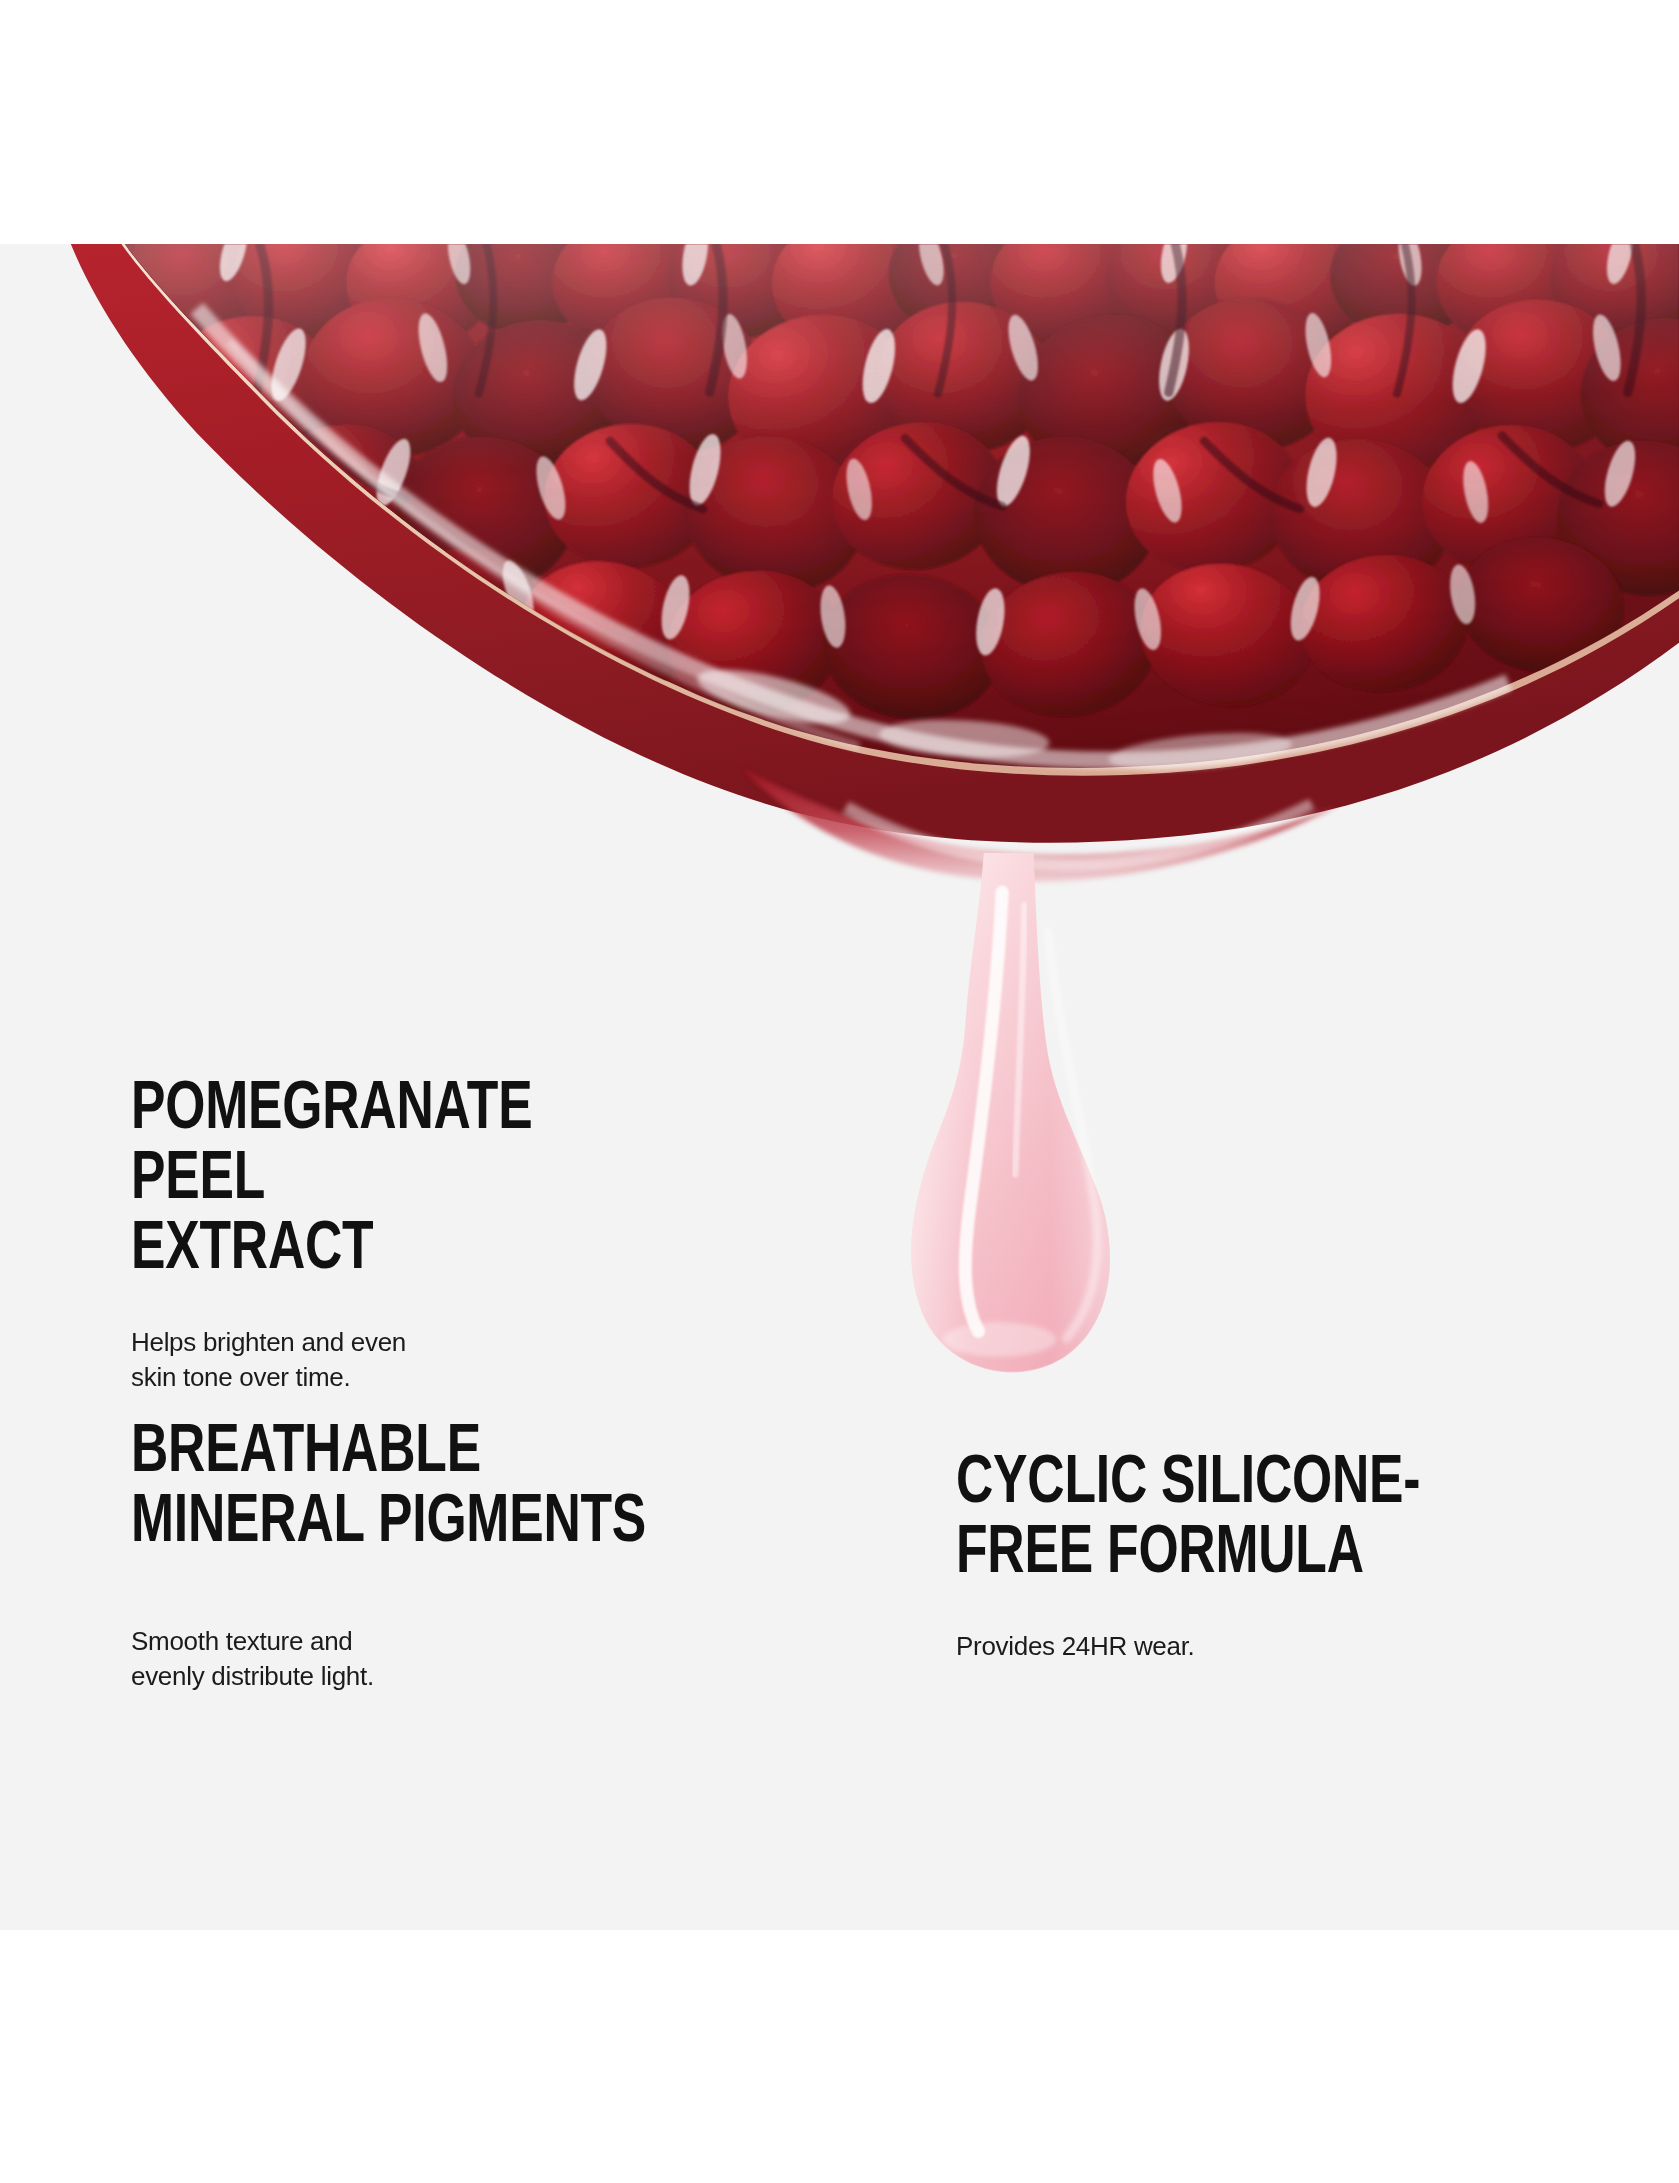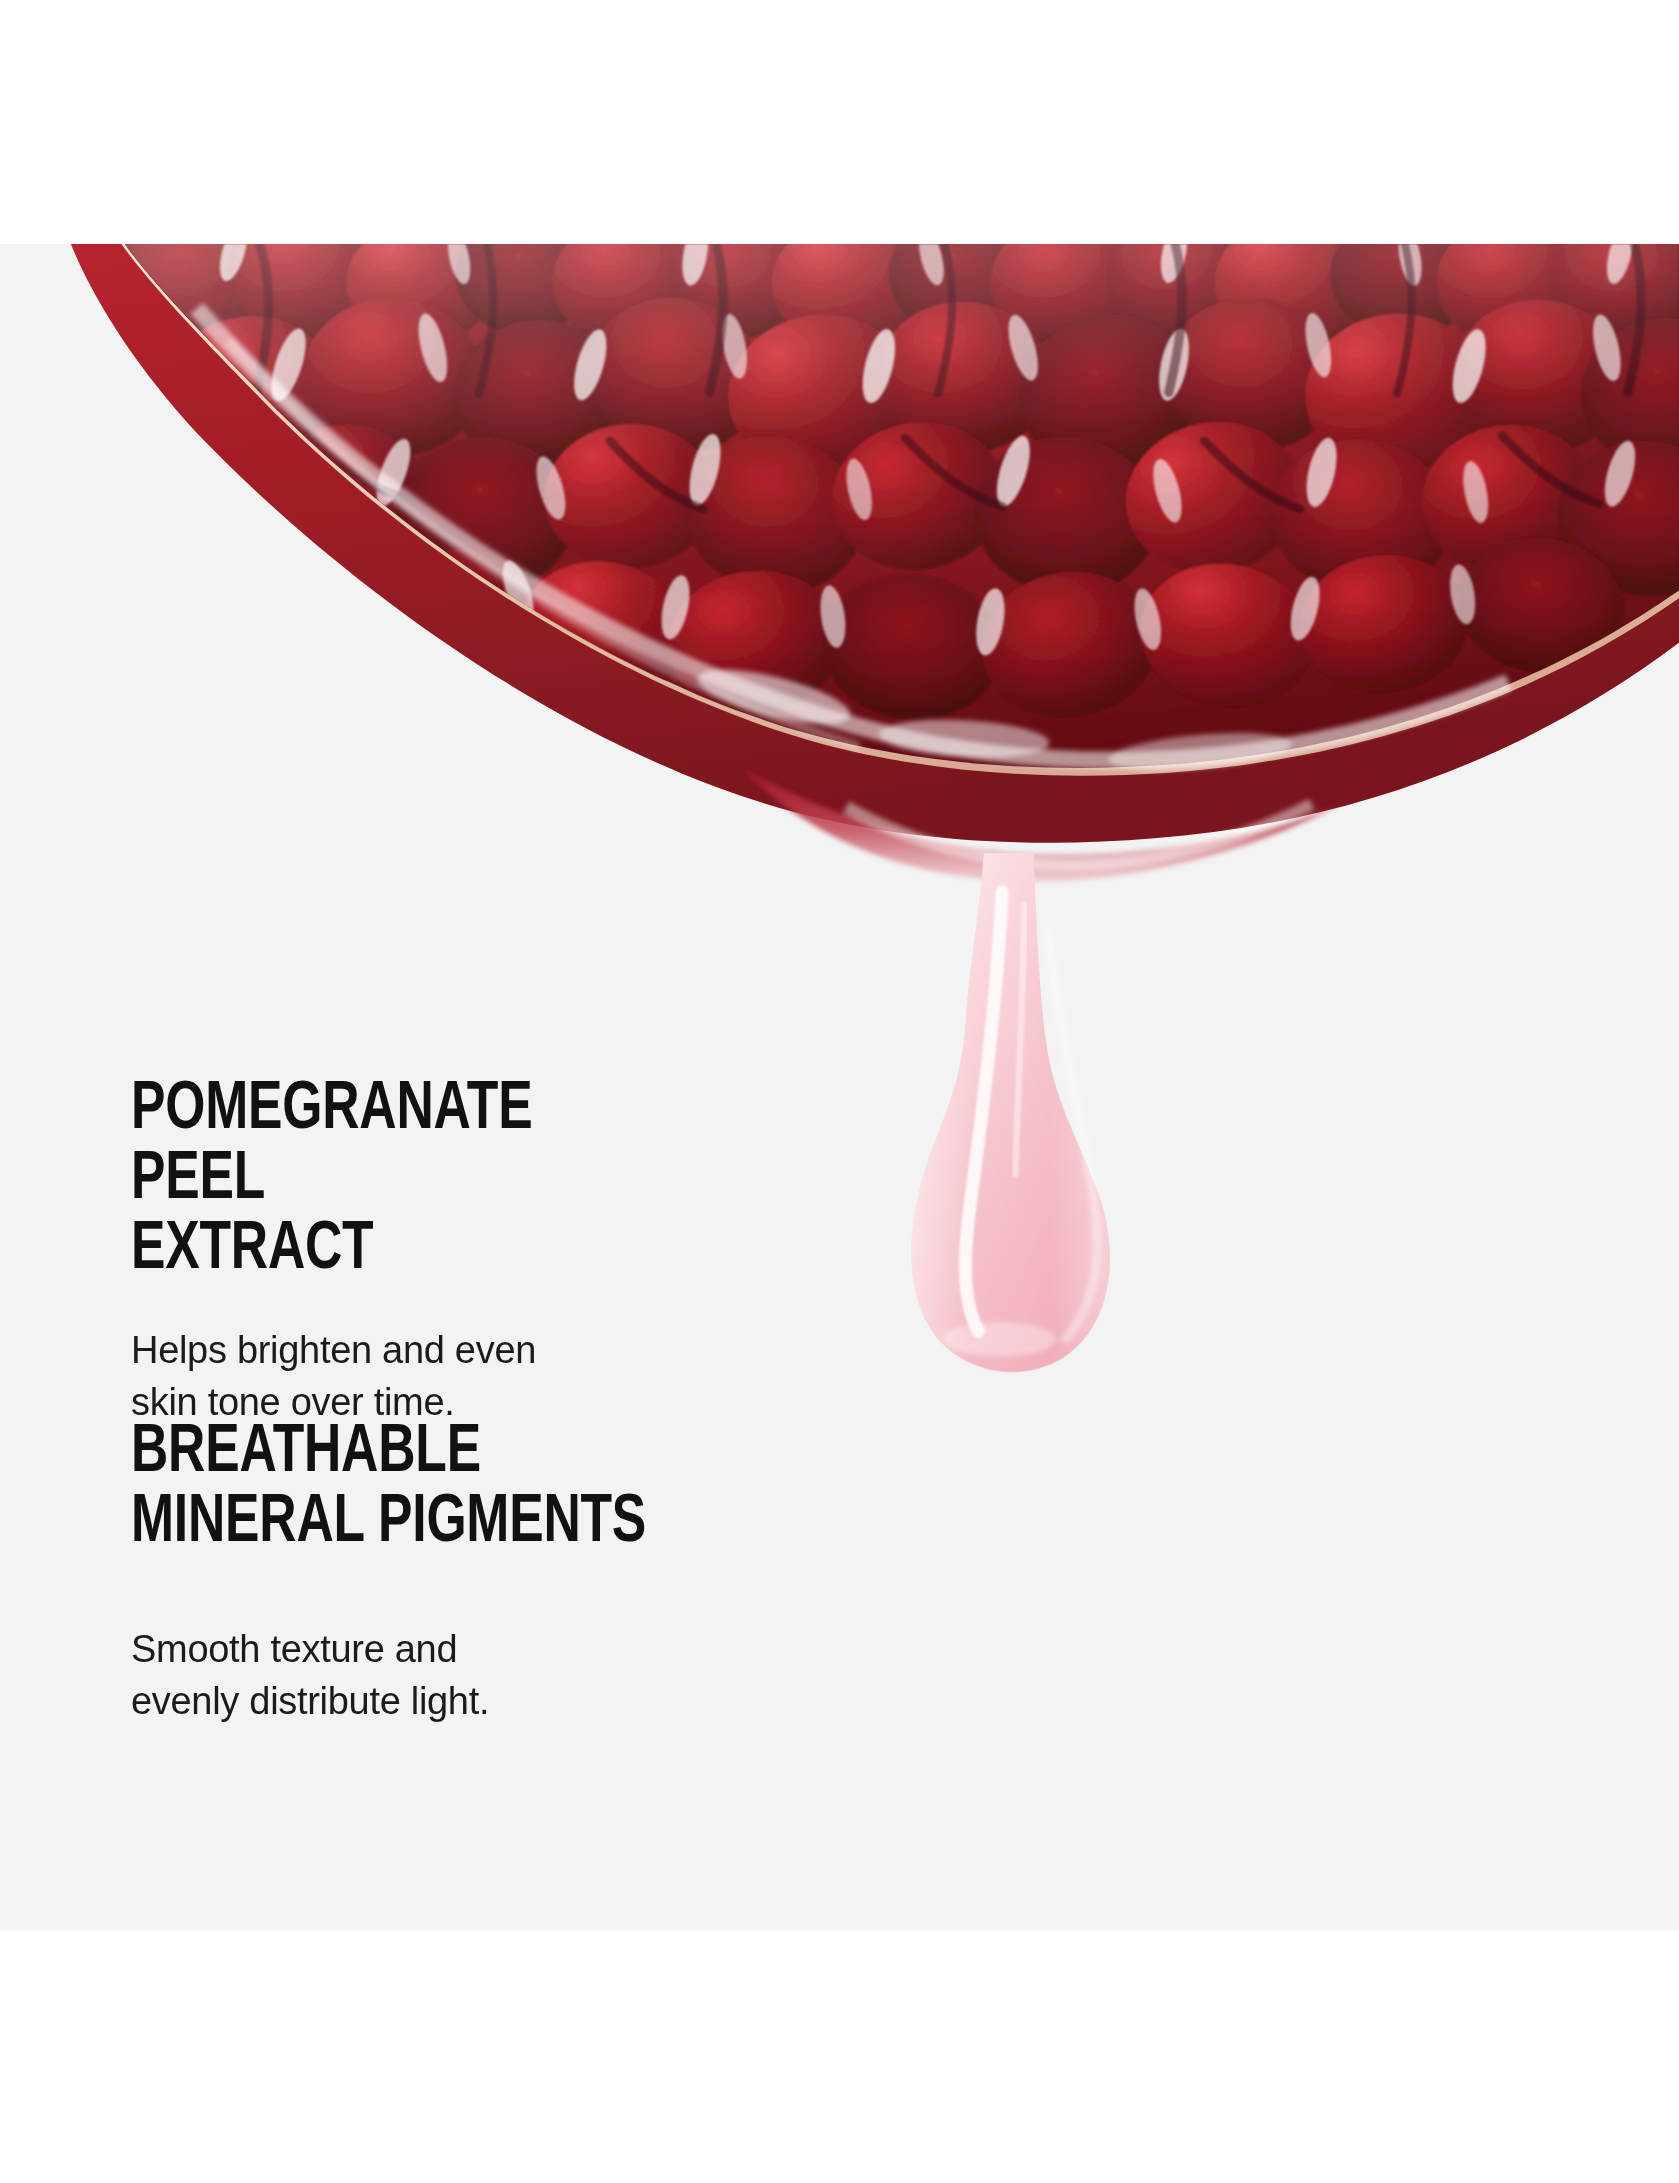--- a/index.html
+++ b/index.html
@@ -59,21 +59,21 @@
     text-transform: uppercase;
     transform: scaleX(0.76);
     transform-origin: left top;
     white-space: pre-line;
   }
   .feature-body {
     margin: 0;
     color: #1b1b1b;
     font-family: "Liberation Sans", sans-serif;
     font-weight: 400;
-    font-size: 38px;
+    font-size: 26px;
     line-height: 1.36;
     letter-spacing: -0.3px;
     white-space: pre-line;
   }
 
   
   .f-pomegranate { left: 131px; top: 1069px;  width: 709px; }
   .f-pomegranate .feature-body { margin-top: 46px; }
 
   .f-mineral     { left: 131px; top: 1412px;  width: 709px; }
@@ -385,15 +385,20 @@
 skin tone over time.</p>
   </div>
 
   <div class="feature f-mineral">
     <h2 class="feature-title">BREATHABLE
 MINERAL PIGMENTS</h2>
     <p class="feature-body">Smooth texture and
 evenly distribute light.</p>
   </div>
 
+  <div class="feature f-silicone">
+    <h2 class="feature-title">CYCLIC SILICONE-
+FREE FORMULA</h2>
+    <p class="feature-body">Provides 24HR wear.</p>
+  </div>
 
 </div>
 
 
 </body></html>

